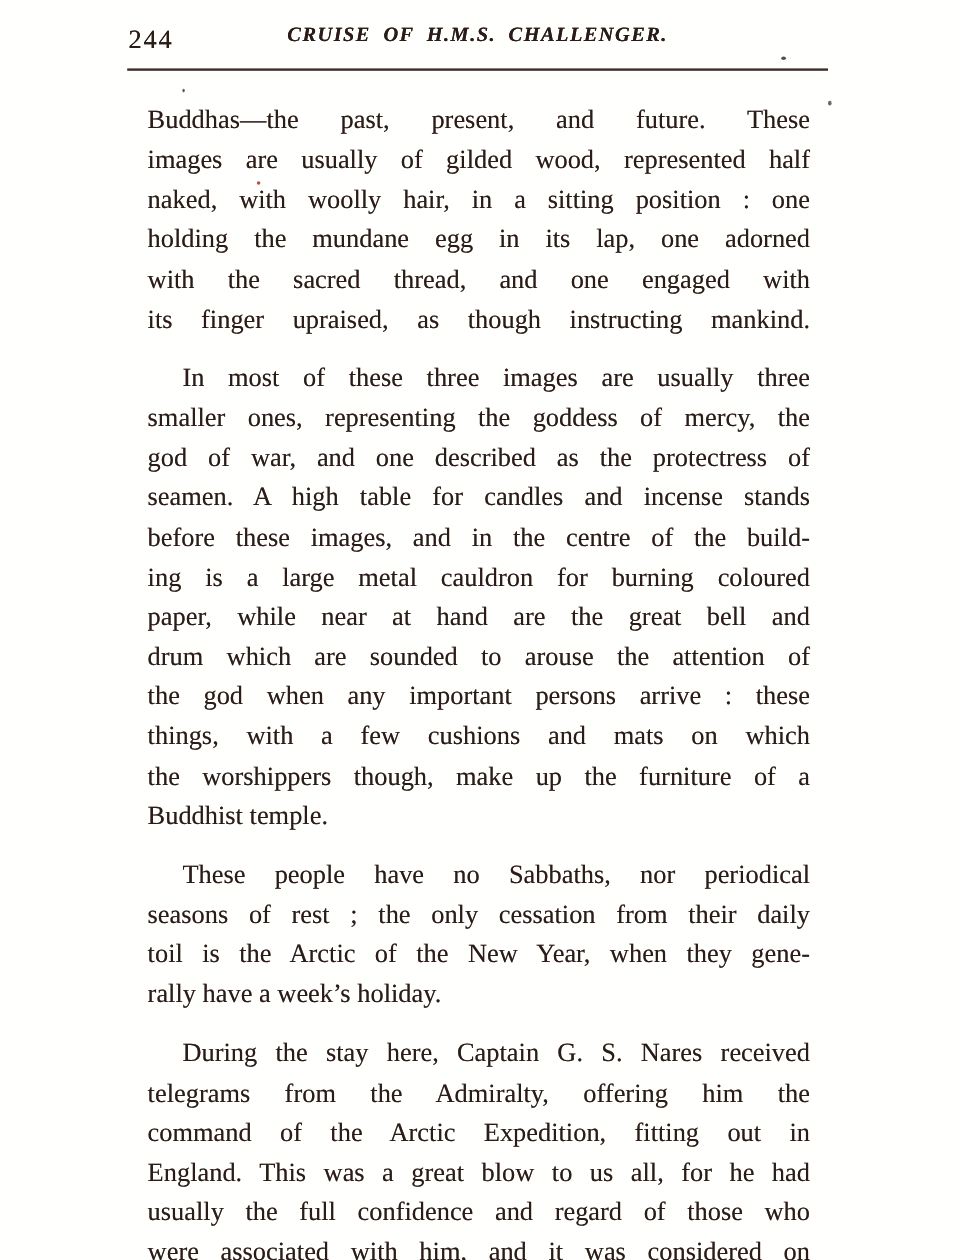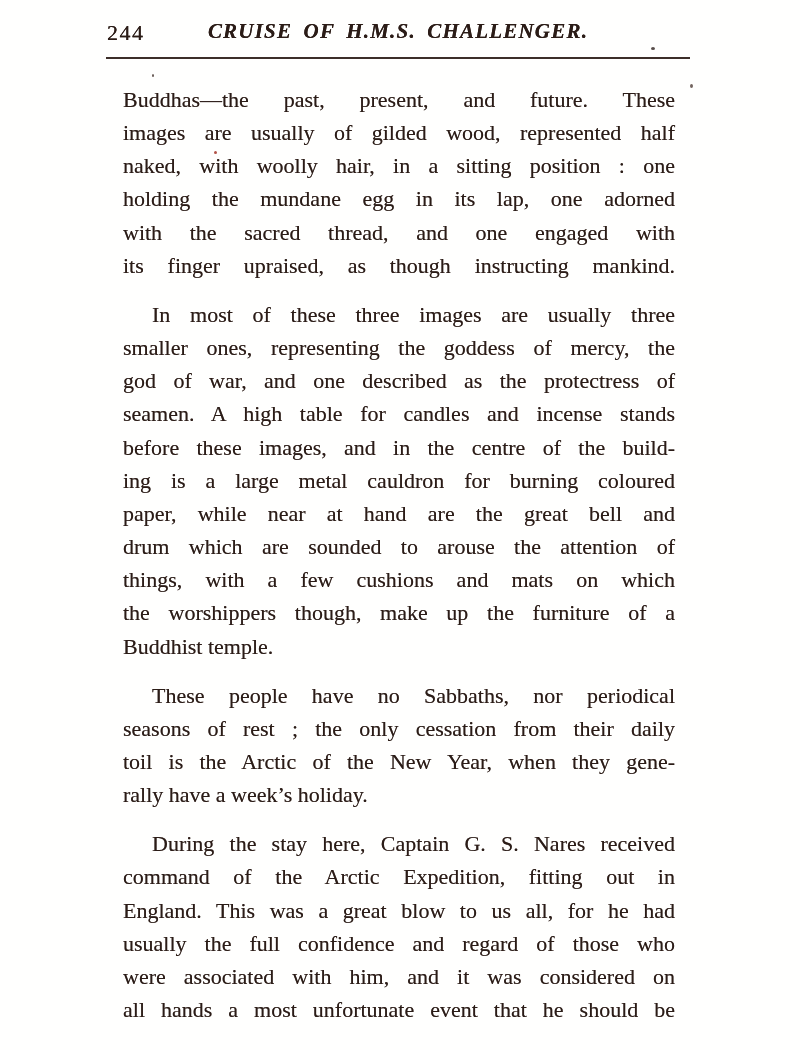--- a/index.html
+++ b/index.html
@@ -25,21 +25,21 @@
     text-shadow: 0 0 0.5px currentColor;
   }
   .header-title {
     position: absolute;
     left: 106px;
     top: 19px;
     width: 584px;
     text-align: center;
     font-style: italic;
     font-weight: bold;
-    font-size: 21px;
+    font-size: 17px;
     letter-spacing: 1.2px;
     word-spacing: 5px;
     white-space: nowrap;
     text-shadow: 0 0 0.4px currentColor;
   }
   .header-rule {
     position: absolute;
     left: 106px;
     top: 57px;
     width: 584px;
@@ -88,32 +88,34 @@
       </div>
       <div class="paragraph">
         <div class="line indent">In most of these three images are usually three</div>
         <div class="line">smaller ones, representing the goddess of mercy, the</div>
         <div class="line">god of war, and one described as the protectress of</div>
         <div class="line">seamen.  A high table for candles and incense stands</div>
         <div class="line">before these images, and in the centre of the build-</div>
         <div class="line">ing is a large metal cauldron for burning coloured</div>
         <div class="line">paper, while near at hand are the great bell and</div>
         <div class="line">drum which are sounded to arouse the attention of</div>
+        <div class="line">the god when any important persons arrive : these</div>
         <div class="line">things, with a few cushions and mats on which</div>
         <div class="line">the worshippers though, make up the furniture of a</div>
         <div class="line short">Buddhist temple.</div>
       </div>
       <div class="paragraph">
         <div class="line indent">These people have no Sabbaths, nor periodical</div>
         <div class="line">seasons of rest ; the only cessation from their daily</div>
         <div class="line">toil is the Arctic of the New Year, when they gene-</div>
         <div class="line short">rally have a week’s holiday.</div>
       </div>
       <div class="paragraph">
         <div class="line indent">During the stay here, Captain G. S. Nares received</div>
+        <div class="line">telegrams from the Admiralty, offering him the</div>
         <div class="line">command of the Arctic Expedition, fitting out in</div>
         <div class="line">England.  This was a great blow to us all, for he had</div>
         <div class="line">usually the full confidence and regard of those who</div>
         <div class="line">were associated with him, and it was considered on</div>
         <div class="line">all hands a most unfortunate event that he should be</div>
       </div>
     </div>
 <div class="speck" style="left: 214px; top: 151px; width: 3px; height: 3px; background: rgb(166, 52, 40);"></div>
     <div class="speck" style="left: 296px; top: 97px; width: 2px; height: 2px; background: rgb(74, 58, 52);"></div>
     <div class="speck" style="left: 651px; top: 47px; width: 4px; height: 3px; background: rgb(58, 46, 42);"></div>

